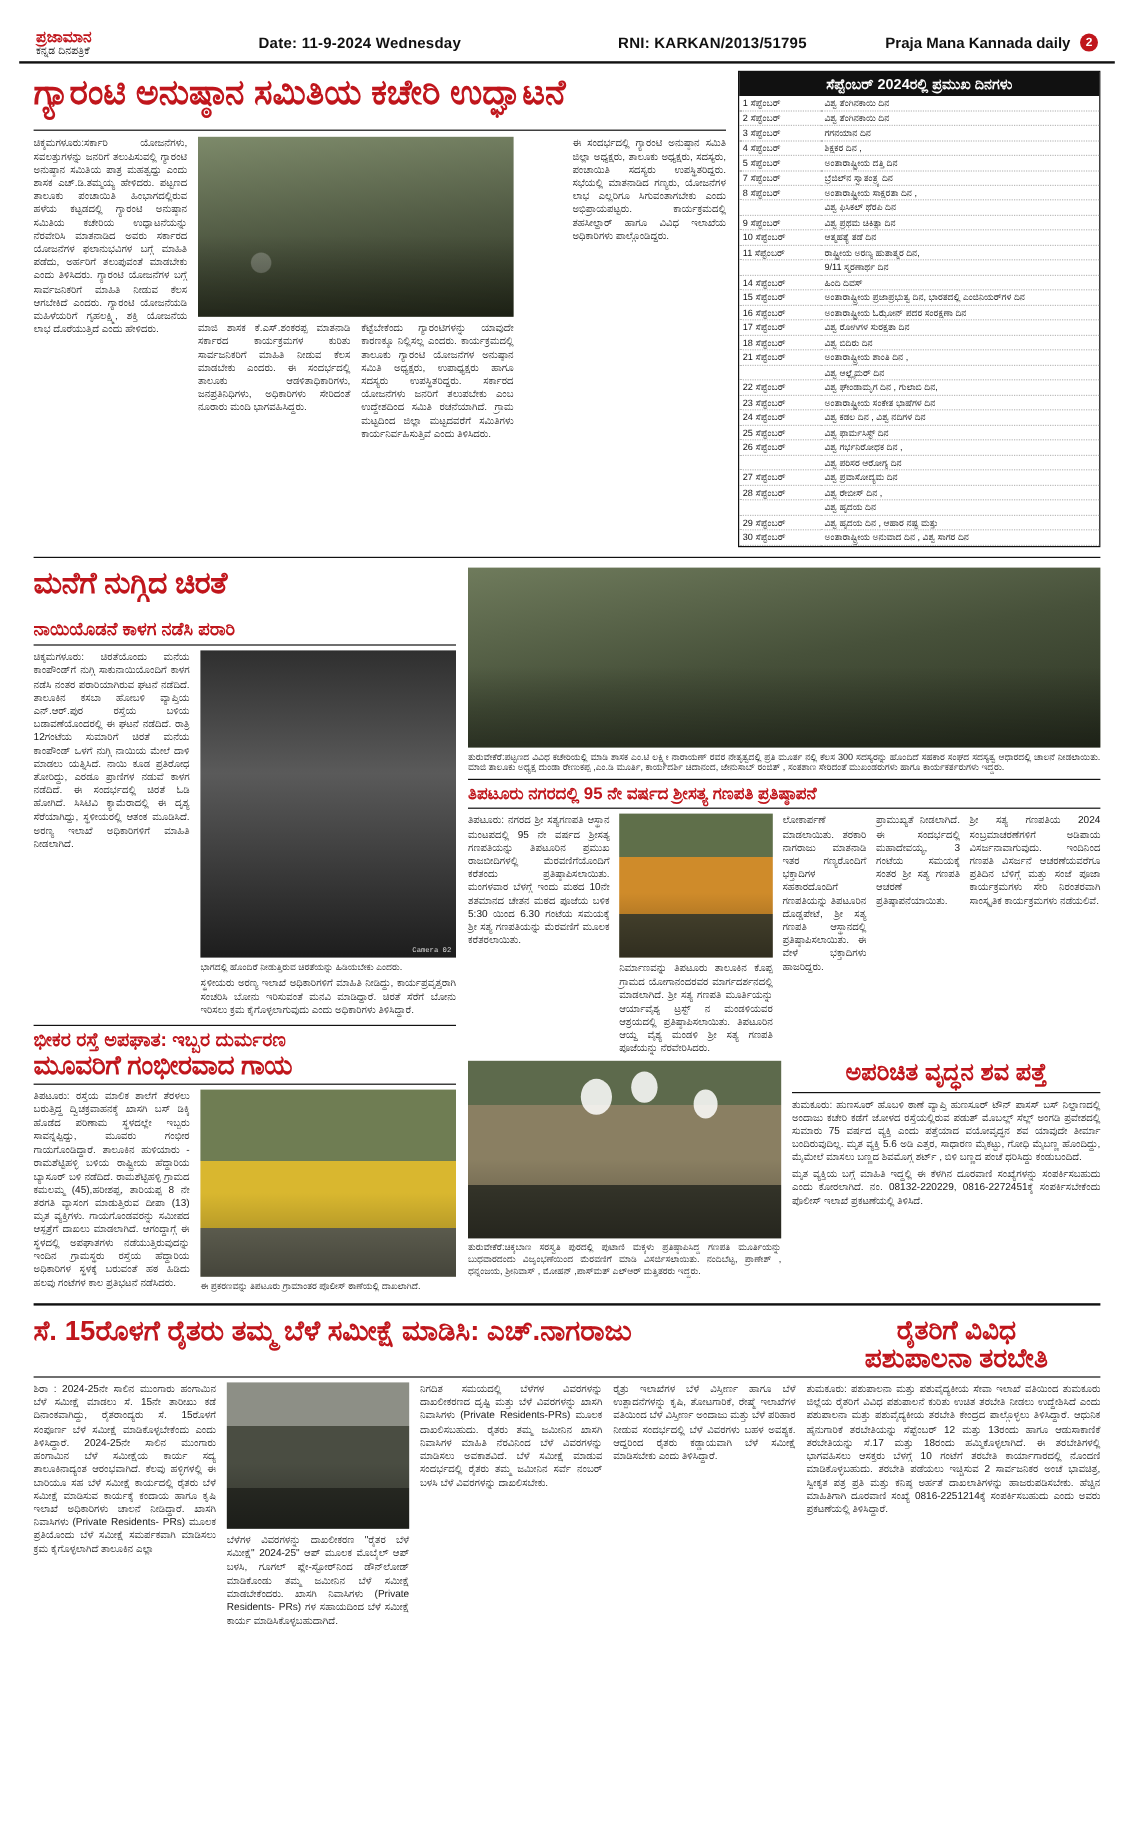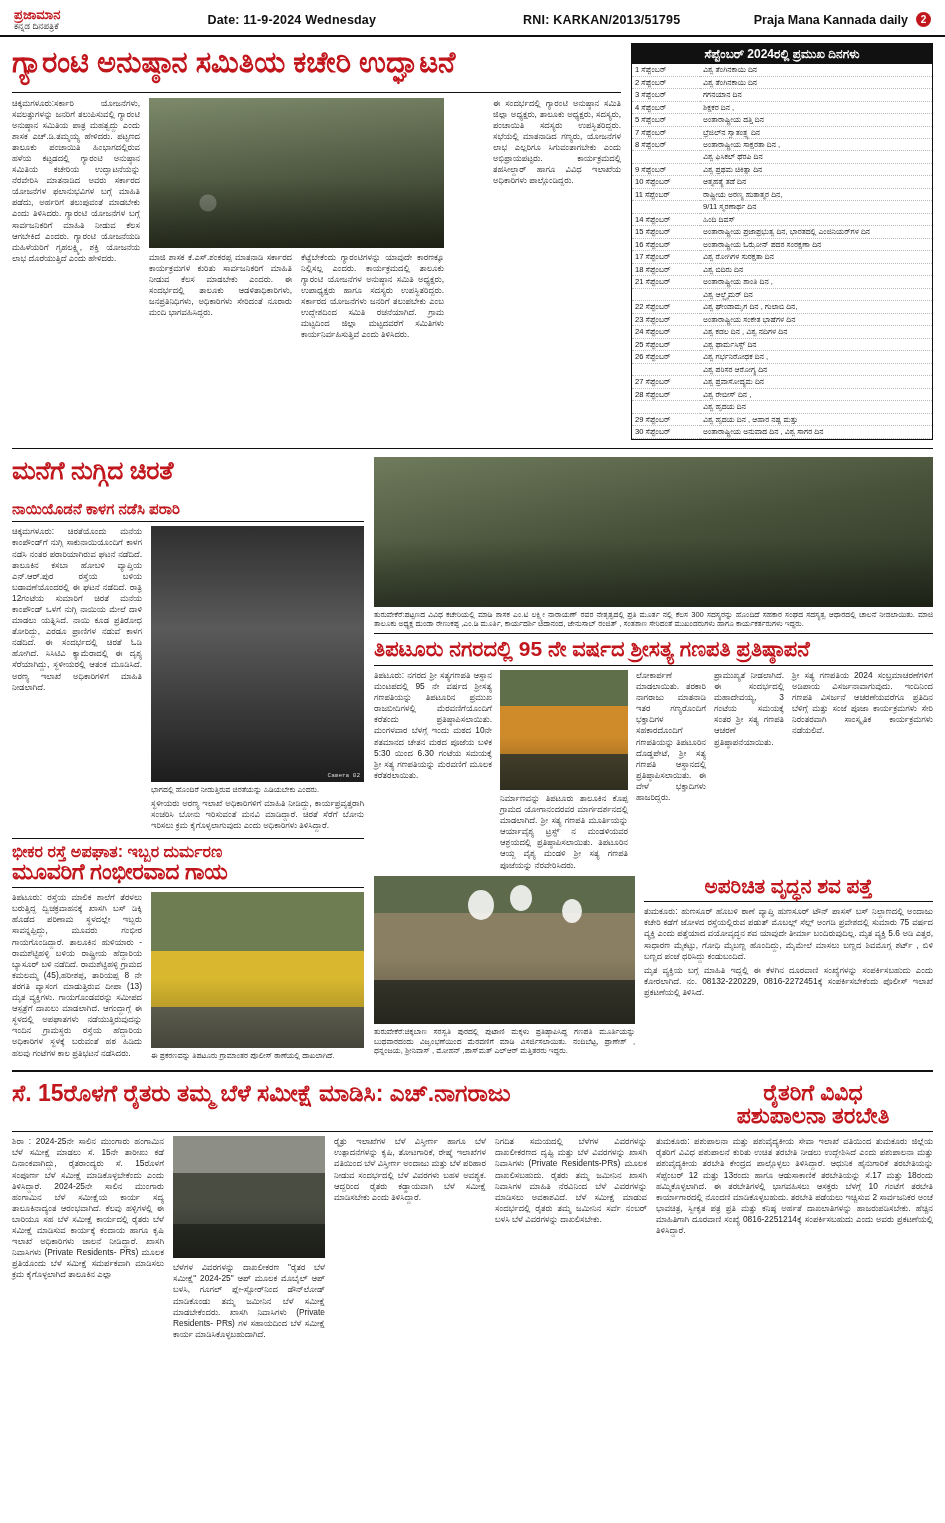--- a/index.html
+++ b/index.html
@@ -6,21 +6,21 @@
   body{
     width:945px;
     background:#ffffff;
     font-family:"Liberation Sans", sans-serif;
     color:#111;
   }
   .page{
     width:945px;
     min-height:1523px;
     position:relative;
-    padding:0;
+    padding:16px;
     box-sizing:border-box;
   }
   
   .masthead{
     display:flex;
     align-items:center;
     padding:8px 14px 4px 14px;
     border-bottom:2px solid #111;
   }
   .logo{
@@ -349,21 +349,21 @@
         </div>
       </div>
 
       <div class="mid-right">
         <div class="photo crowd" style="height:150px;">
           <div class="ov"></div>
         </div>
         <div class="caption" style="margin-top:3px;">ತುರುವೇಕೆರೆ:ಪಟ್ಟಣದ ವಿವಿಧ ಕಚೇರಿಯಲ್ಲಿ ಮಾಡಿ ಶಾಸಕ ಎಂ.ಟಿ ಲಕ್ಷ್ಮೀ ನಾರಾಯಣ್ ರವರ ನೇತೃತ್ವದಲ್ಲಿ ಪ್ರತಿ ಮೂರ್ತ ನಲ್ಲಿ ಕೆಲಸ 300 ಸದಸ್ಯರನ್ನು ಹೊಂದಿದೆ ಸಹಕಾರ ಸಂಘದ ಸದಸ್ಯತ್ವ ಆಧಾರದಲ್ಲಿ ಚಾಲನೆ ನೀಡಲಾಯಿತು. ಮಾಜಿ ತಾಲೂಕು ಅಧ್ಯಕ್ಷ ದುಂಡಾ ರೇಣುಕಪ್ಪ ,ಎಂ.ಡಿ ಮೂರ್ತಿ, ಕಾರ್ಯದರ್ಶಿ ಚಿದಾನಂದ, ಜೇನುಸಾಬ್ ರಂಜಿತ್ , ಸಂತಶಾಣ ಸೇರಿದಂತೆ ಮುಖಂಡರುಗಳು ಹಾಗೂ ಕಾರ್ಯಕರ್ತರುಗಳು ಇದ್ದರು.</div>
 
         <div class="rule"></div>
-        <div class="sec-head" style="font-size:21px;text-align:left;">ತಿಪಟೂರು ನಗರದಲ್ಲಿ 95 ನೇ ವರ್ಷದ ಶ್ರೀಸತ್ಯ ಗಣಪತಿ ಪ್ರತಿಷ್ಠಾಪನೆ</div>
+        <div class="sec-head" style="font-size:14px;text-align:left;">ತಿಪಟೂರು ನಗರದಲ್ಲಿ 95 ನೇ ವರ್ಷದ ಶ್ರೀಸತ್ಯ ಗಣಪತಿ ಪ್ರತಿಷ್ಠಾಪನೆ</div>
         <div class="rule"></div>
 
         <div style="display:flex;gap:8px;">
           <div style="width:118px;" class="body-col">ತಿಪಟೂರು: ನಗರದ ಶ್ರೀ ಸತ್ಯಗಣಪತಿ ಆಸ್ಥಾನ ಮಂಟಪದಲ್ಲಿ 95 ನೇ ವರ್ಷದ ಶ್ರೀಸತ್ಯ ಗಣಪತಿಯನ್ನು ತಿಪಟೂರಿನ ಪ್ರಮುಖ ರಾಜಬೀದಿಗಳಲ್ಲಿ ಮೆರವಣಿಗೆಯೊಂದಿಗೆ ಕರೆತಂದು ಪ್ರತಿಷ್ಠಾಪಿಸಲಾಯಿತು. ಮಂಗಳವಾರ ಬೆಳಗ್ಗೆ ಇಂದು ಮಠದ 10ನೇ ಶತಮಾನದ ಚೇತನ ಮಠದ ಪೂಜೆಯ ಬಳಿಕ 5:30 ಯಿಂದ 6.30 ಗಂಟೆಯ ಸಮಯಕ್ಕೆ ಶ್ರೀ ಸತ್ಯ ಗಣಪತಿಯನ್ನು ಮೆರವಣಿಗೆ ಮೂಲಕ ಕರೆತರಲಾಯಿತು.</div>
           <div style="width:128px;">
             <div class="photo ganesha" style="height:120px;">
                 <div class="ov"></div>
               </div>
             <div class="body-col" style="margin-top:3px;">ನಿರ್ಮಾಣವನ್ನು ತಿಪಟೂರು ತಾಲೂಕಿನ ಕೊಪ್ಪ ಗ್ರಾಮದ ಯೋಗಾನಂದರವರ ಮಾರ್ಗದರ್ಶನದಲ್ಲಿ ಮಾಡಲಾಗಿದೆ. ಶ್ರೀ ಸತ್ಯ ಗಣಪತಿ ಮೂರ್ತಿಯನ್ನು ಆರ್ಯಾವೈಶ್ಯ ಟ್ರಸ್ಟ್ ನ ಮಂಡಳಿಯವರ ಆಶ್ರಯದಲ್ಲಿ ಪ್ರತಿಷ್ಠಾಪಿಸಲಾಯಿತು. ತಿಪಟೂರಿನ ಆಯ್ದ ವೈಶ್ಯ ಮಂಡಳಿ ಶ್ರೀ ಸತ್ಯ ಗಣಪತಿ ಪೂಜೆಯನ್ನು ನೆರವೇರಿಸಿದರು.</div>
           </div>
@@ -413,24 +413,24 @@
       <div style="width:152px;">
         <div class="body-col">ಶಿರಾ : 2024-25ನೇ ಸಾಲಿನ ಮುಂಗಾರು ಹಂಗಾಮಿನ ಬೆಳೆ ಸಮೀಕ್ಷೆ ಮಾಡಲು ಸೆ. 15ನೇ ತಾರೀಖು ಕಡೆ ದಿನಾಂಕವಾಗಿದ್ದು, ರೈತರಾಂದ್ಯರು ಸೆ. 15ರೊಳಗೆ ಸಂಪೂರ್ಣ ಬೆಳೆ ಸಮೀಕ್ಷೆ ಮಾಡಿಕೊಳ್ಳಬೇಕೆಂದು ಎಂದು ತಿಳಿಸಿದ್ದಾರೆ. 2024-25ನೇ ಸಾಲಿನ ಮುಂಗಾರು ಹಂಗಾಮಿನ ಬೆಳೆ ಸಮೀಕ್ಷೆಯ ಕಾರ್ಯ ಸದ್ಯ ತಾಲೂಕಿನಾದ್ಯಂತ ಆರಂಭವಾಗಿದೆ. ಕೆಲವು ಹಳ್ಳಿಗಳಲ್ಲಿ ಈ ಬಾರಿಯೂ ಸಹ ಬೆಳೆ ಸಮೀಕ್ಷೆ ಕಾರ್ಯದಲ್ಲಿ ರೈತರು ಬೆಳೆ ಸಮೀಕ್ಷೆ ಮಾಡಿಸುವ ಕಾರ್ಯಕ್ಕೆ ಕಂದಾಯ ಹಾಗೂ ಕೃಷಿ ಇಲಾಖೆ ಅಧಿಕಾರಿಗಳು ಚಾಲನೆ ನೀಡಿದ್ದಾರೆ. ಖಾಸಗಿ ನಿವಾಸಿಗಳು (Private Residents- PRs) ಮೂಲಕ ಪ್ರತಿಯೊಂದು ಬೆಳೆ ಸಮೀಕ್ಷೆ ಸಮರ್ಪಕವಾಗಿ ಮಾಡಿಸಲು ಕ್ರಮ ಕೈಗೊಳ್ಳಲಾಗಿದೆ ತಾಲೂಕಿನ ಎಲ್ಲಾ</div>
       </div>
       <div style="width:152px;">
         <div class="photo portrait" style="height:122px;">
             <div class="ov"></div>
           </div>
         <div class="body-col" style="margin-top:4px;">ಬೆಳೆಗಳ ವಿವರಗಳನ್ನು ದಾಖಲೀಕರಣ "ರೈತರ ಬೆಳೆ ಸಮೀಕ್ಷೆ" 2024-25" ಆಪ್ ಮೂಲಕ ಮೊಬೈಲ್ ಆಪ್ ಬಳಸಿ, ಗೂಗಲ್ ಪ್ಲೇ-ಸ್ಟೋರ್‌ನಿಂದ ಡೌನ್‌ಲೋಡ್ ಮಾಡಿಕೊಂಡು ತಮ್ಮ ಜಮೀನಿನ ಬೆಳೆ ಸಮೀಕ್ಷೆ ಮಾಡಬೇಕೆಂದರು. ಖಾಸಗಿ ನಿವಾಸಿಗಳು (Private Residents- PRs) ಗಳ ಸಹಾಯದಿಂದ ಬೆಳೆ ಸಮೀಕ್ಷೆ ಕಾರ್ಯ ಮಾಡಿಸಿಕೊಳ್ಳಬಹುದಾಗಿದೆ.</div>
       </div>
       <div style="width:152px;">
+        <div class="body-col">ನಿಗದಿತ ಸಮಯದಲ್ಲಿ ಬೆಳೆಗಳ ವಿವರಗಳನ್ನು ದಾಖಲೀಕರಣದ ದೃಷ್ಟಿ ಮತ್ತು ಬೆಳೆ ವಿವರಗಳನ್ನು ಖಾಸಗಿ ನಿವಾಸಿಗಳು (Private Residents-PRs) ಮೂಲಕ ದಾಖಲಿಸಬಹುದು. ರೈತರು ತಮ್ಮ ಜಮೀನಿನ ಖಾಸಗಿ ನಿವಾಸಿಗಳ ಮಾಹಿತಿ ನೆರವಿನಿಂದ ಬೆಳೆ ವಿವರಗಳನ್ನು ಮಾಡಿಸಲು ಅವಕಾಶವಿದೆ. ಬೆಳೆ ಸಮೀಕ್ಷೆ ಮಾಡುವ ಸಂದರ್ಭದಲ್ಲಿ ರೈತರು ತಮ್ಮ ಜಮೀನಿನ ಸರ್ವೆ ನಂಬರ್ ಬಳಸಿ ಬೆಳೆ ವಿವರಗಳನ್ನು ದಾಖಲಿಸಬೇಕು.</div>
+      </div>
+      <div style="width:152px;">
         <div class="body-col">ರೈತ್ರು ಇಲಾಖೆಗಳ ಬೆಳೆ ವಿಸ್ತೀರ್ಣ ಹಾಗೂ ಬೆಳೆ ಉತ್ಪಾದನೆಗಳನ್ನು ಕೃಷಿ, ತೋಟಗಾರಿಕೆ, ರೇಷ್ಮೆ ಇಲಾಖೆಗಳ ವತಿಯಿಂದ ಬೆಳೆ ವಿಸ್ತೀರ್ಣ ಅಂದಾಜು ಮತ್ತು ಬೆಳೆ ಪರಿಹಾರ ನೀಡುವ ಸಂದರ್ಭದಲ್ಲಿ ಬೆಳೆ ವಿವರಗಳು ಬಹಳ ಅವಶ್ಯಕ. ಆದ್ದರಿಂದ ರೈತರು ಕಡ್ಡಾಯವಾಗಿ ಬೆಳೆ ಸಮೀಕ್ಷೆ ಮಾಡಿಸಬೇಕು ಎಂದು ತಿಳಿಸಿದ್ದಾರೆ.</div>
-      </div>
-      <div style="width:152px;">
-        <div class="body-col">ನಿಗದಿತ ಸಮಯದಲ್ಲಿ ಬೆಳೆಗಳ ವಿವರಗಳನ್ನು ದಾಖಲೀಕರಣದ ದೃಷ್ಟಿ ಮತ್ತು ಬೆಳೆ ವಿವರಗಳನ್ನು ಖಾಸಗಿ ನಿವಾಸಿಗಳು (Private Residents-PRs) ಮೂಲಕ ದಾಖಲಿಸಬಹುದು. ರೈತರು ತಮ್ಮ ಜಮೀನಿನ ಖಾಸಗಿ ನಿವಾಸಿಗಳ ಮಾಹಿತಿ ನೆರವಿನಿಂದ ಬೆಳೆ ವಿವರಗಳನ್ನು ಮಾಡಿಸಲು ಅವಕಾಶವಿದೆ. ಬೆಳೆ ಸಮೀಕ್ಷೆ ಮಾಡುವ ಸಂದರ್ಭದಲ್ಲಿ ರೈತರು ತಮ್ಮ ಜಮೀನಿನ ಸರ್ವೆ ನಂಬರ್ ಬಳಸಿ ಬೆಳೆ ವಿವರಗಳನ್ನು ದಾಖಲಿಸಬೇಕು.</div>
       </div>
       <div style="flex:1;">
         <div class="body-col">ತುಮಕೂರು: ಪಶುಪಾಲನಾ ಮತ್ತು ಪಶುವೈದ್ಯಕೀಯ ಸೇವಾ ಇಲಾಖೆ ವತಿಯಿಂದ ತುಮಕೂರು ಜಿಲ್ಲೆಯ ರೈತರಿಗೆ ವಿವಿಧ ಪಶುಪಾಲನೆ ಕುರಿತು ಉಚಿತ ತರಬೇತಿ ನೀಡಲು ಉದ್ದೇಶಿಸಿದೆ ಎಂದು ಪಶುಪಾಲನಾ ಮತ್ತು ಪಶುವೈದ್ಯಕೀಯ ತರಬೇತಿ ಕೇಂದ್ರದ ಪಾಲ್ಗೊಳ್ಳಲು ತಿಳಿಸಿದ್ದಾರೆ. ಆಧುನಿಕ ಹೈನುಗಾರಿಕೆ ತರಬೇತಿಯನ್ನು ಸೆಪ್ಟೆಂಬರ್ 12 ಮತ್ತು 13ರಂದು ಹಾಗೂ ಆಡುಸಾಕಾಣಿಕೆ ತರಬೇತಿಯನ್ನು ಸೆ.17 ಮತ್ತು 18ರಂದು ಹಮ್ಮಿಕೊಳ್ಳಲಾಗಿದೆ. ಈ ತರಬೇತಿಗಳಲ್ಲಿ ಭಾಗವಹಿಸಲು ಆಸಕ್ತರು ಬೆಳಗ್ಗೆ 10 ಗಂಟೆಗೆ ತರಬೇತಿ ಕಾರ್ಯಾಗಾರದಲ್ಲಿ ನೊಂದಣಿ ಮಾಡಿಕೊಳ್ಳಬಹುದು. ತರಬೇತಿ ಪಡೆಯಲು ಇಚ್ಚಿಸುವ 2 ಸಾರ್ವಜನಿಕರ ಅಂಚೆ ಭಾವಚಿತ್ರ, ಸ್ವೀಕೃತ ಪತ್ರ ಪ್ರತಿ ಮತ್ತು ಕನಿಷ್ಠ ಅರ್ಹತೆ ದಾಖಲಾತಿಗಳನ್ನು ಹಾಜರುಪಡಿಸಬೇಕು. ಹೆಚ್ಚಿನ ಮಾಹಿತಿಗಾಗಿ ದೂರವಾಣಿ ಸಂಖ್ಯೆ 0816-2251214ಕ್ಕೆ ಸಂಪರ್ಕಿಸಬಹುದು ಎಂದು ಅವರು ಪ್ರಕಟಣೆಯಲ್ಲಿ ತಿಳಿಸಿದ್ದಾರೆ.</div>
       </div>
     </div>
   </div>
 
 </div>
 
 </body></html>

